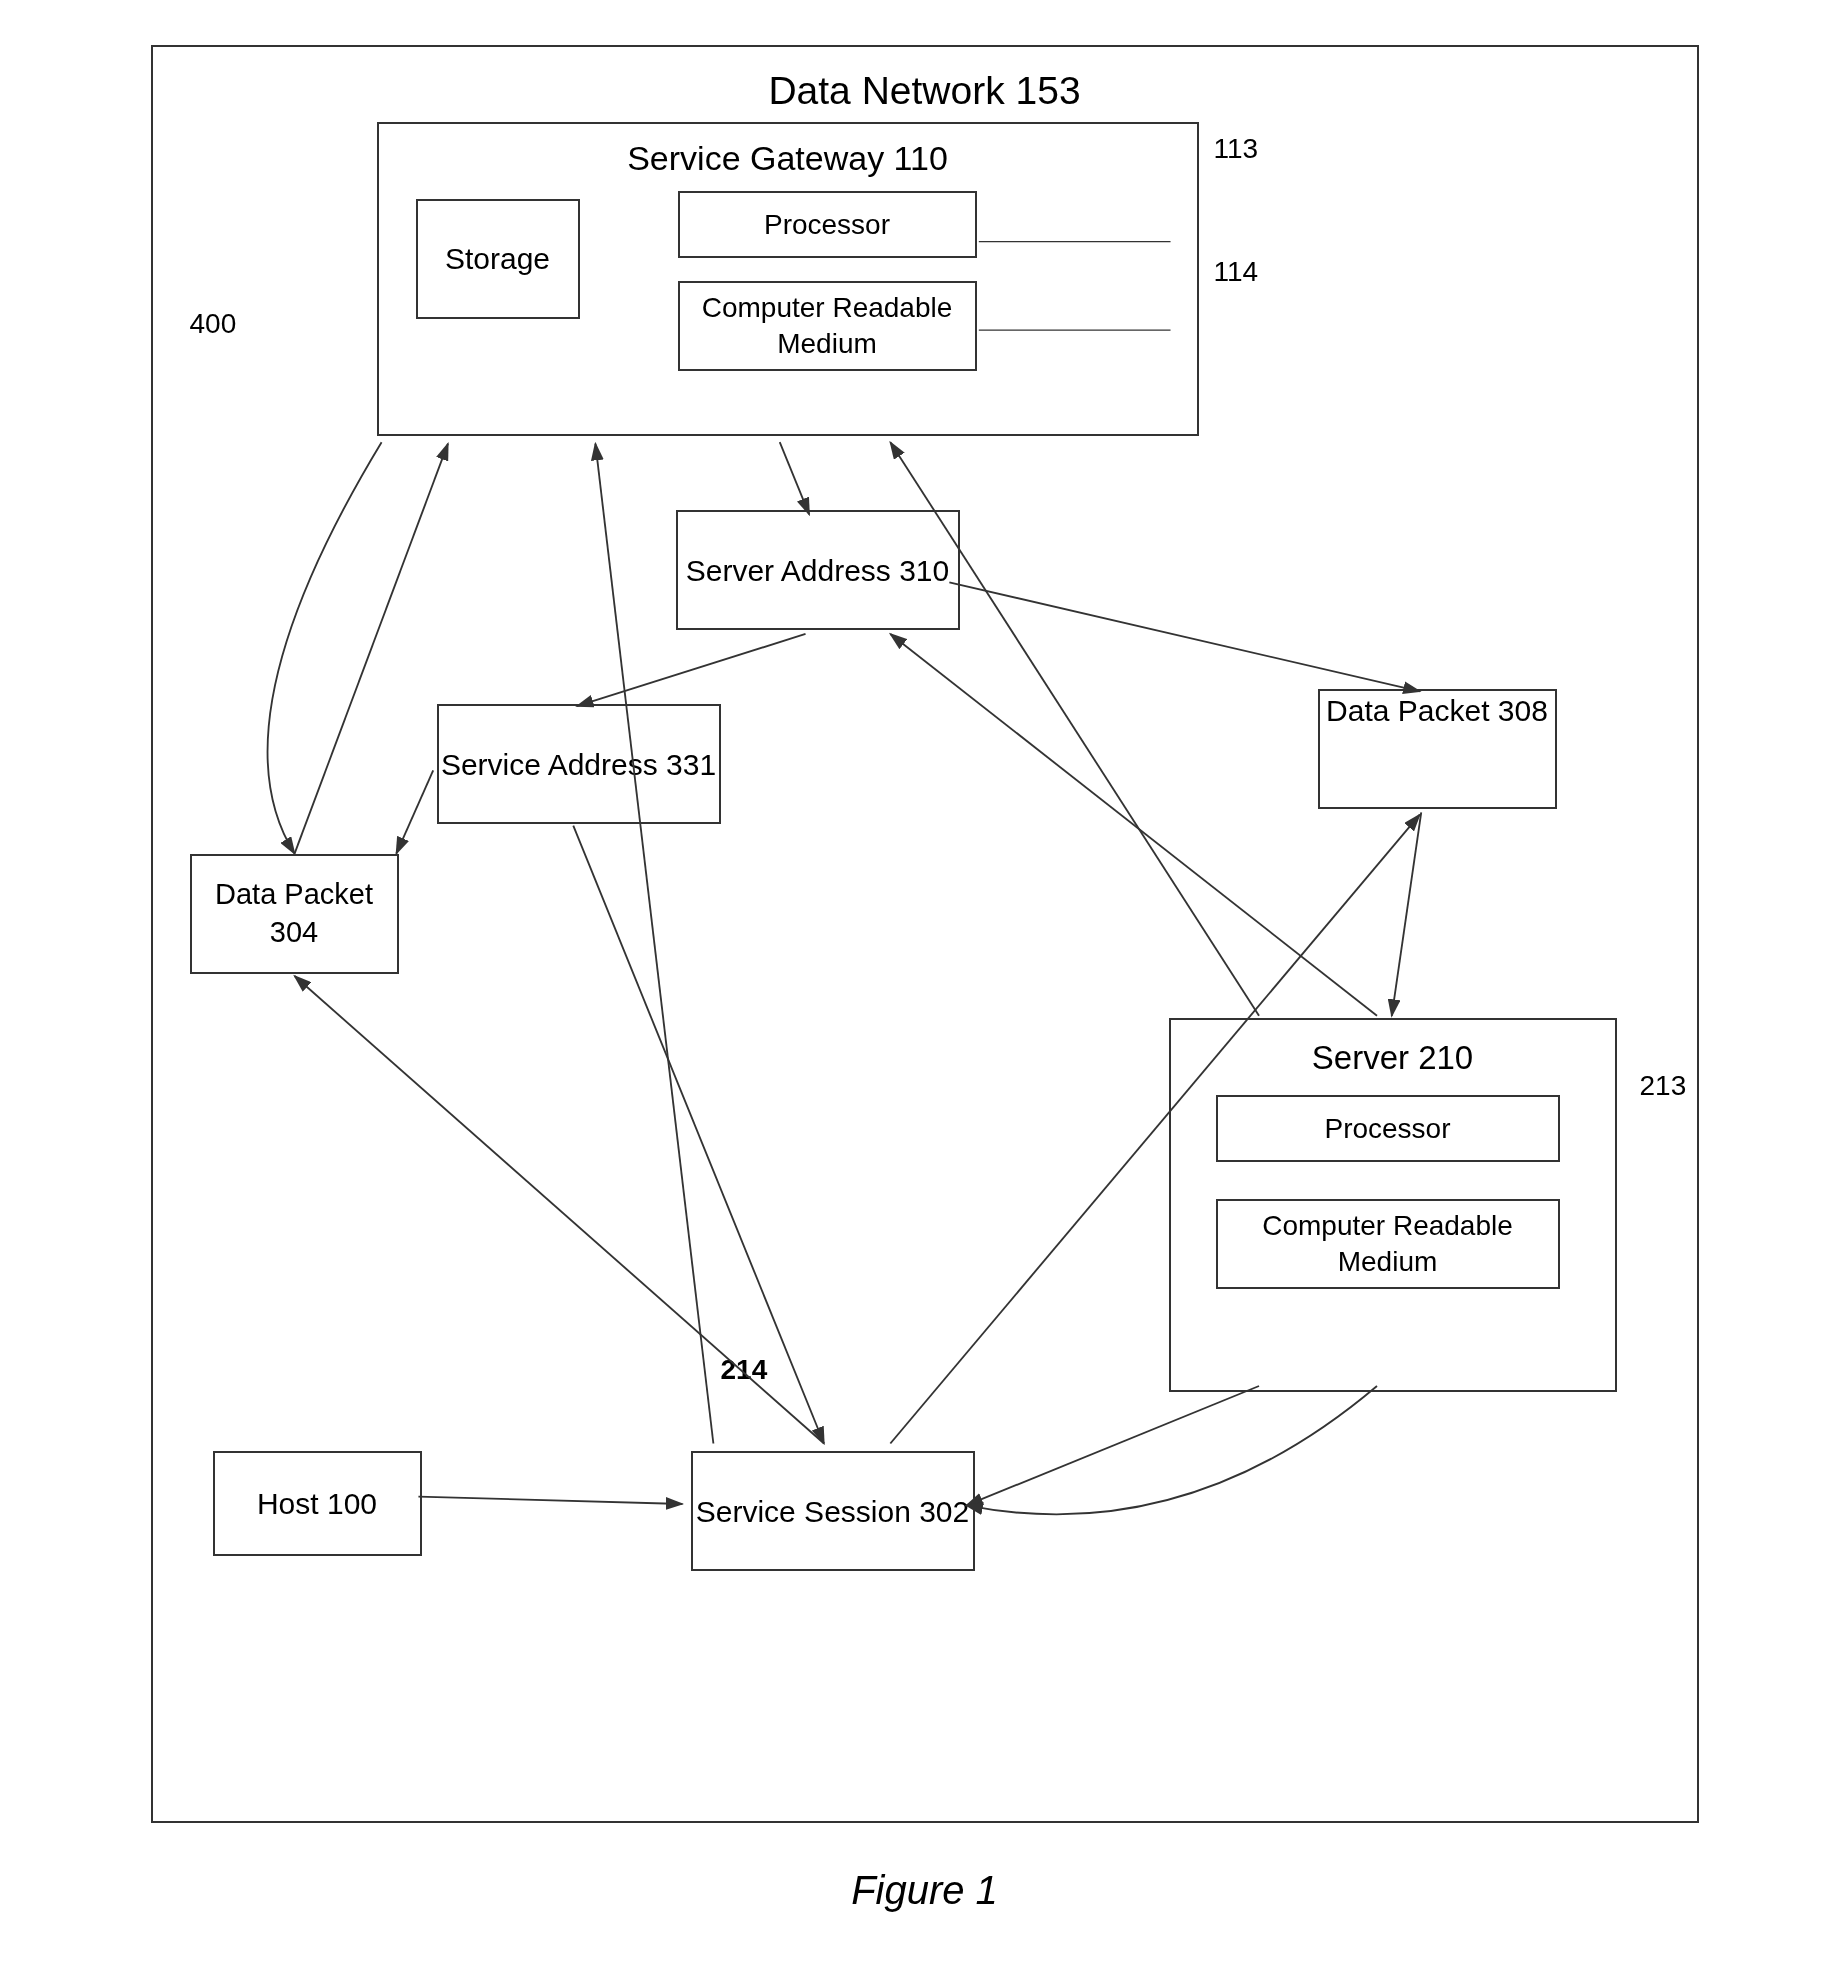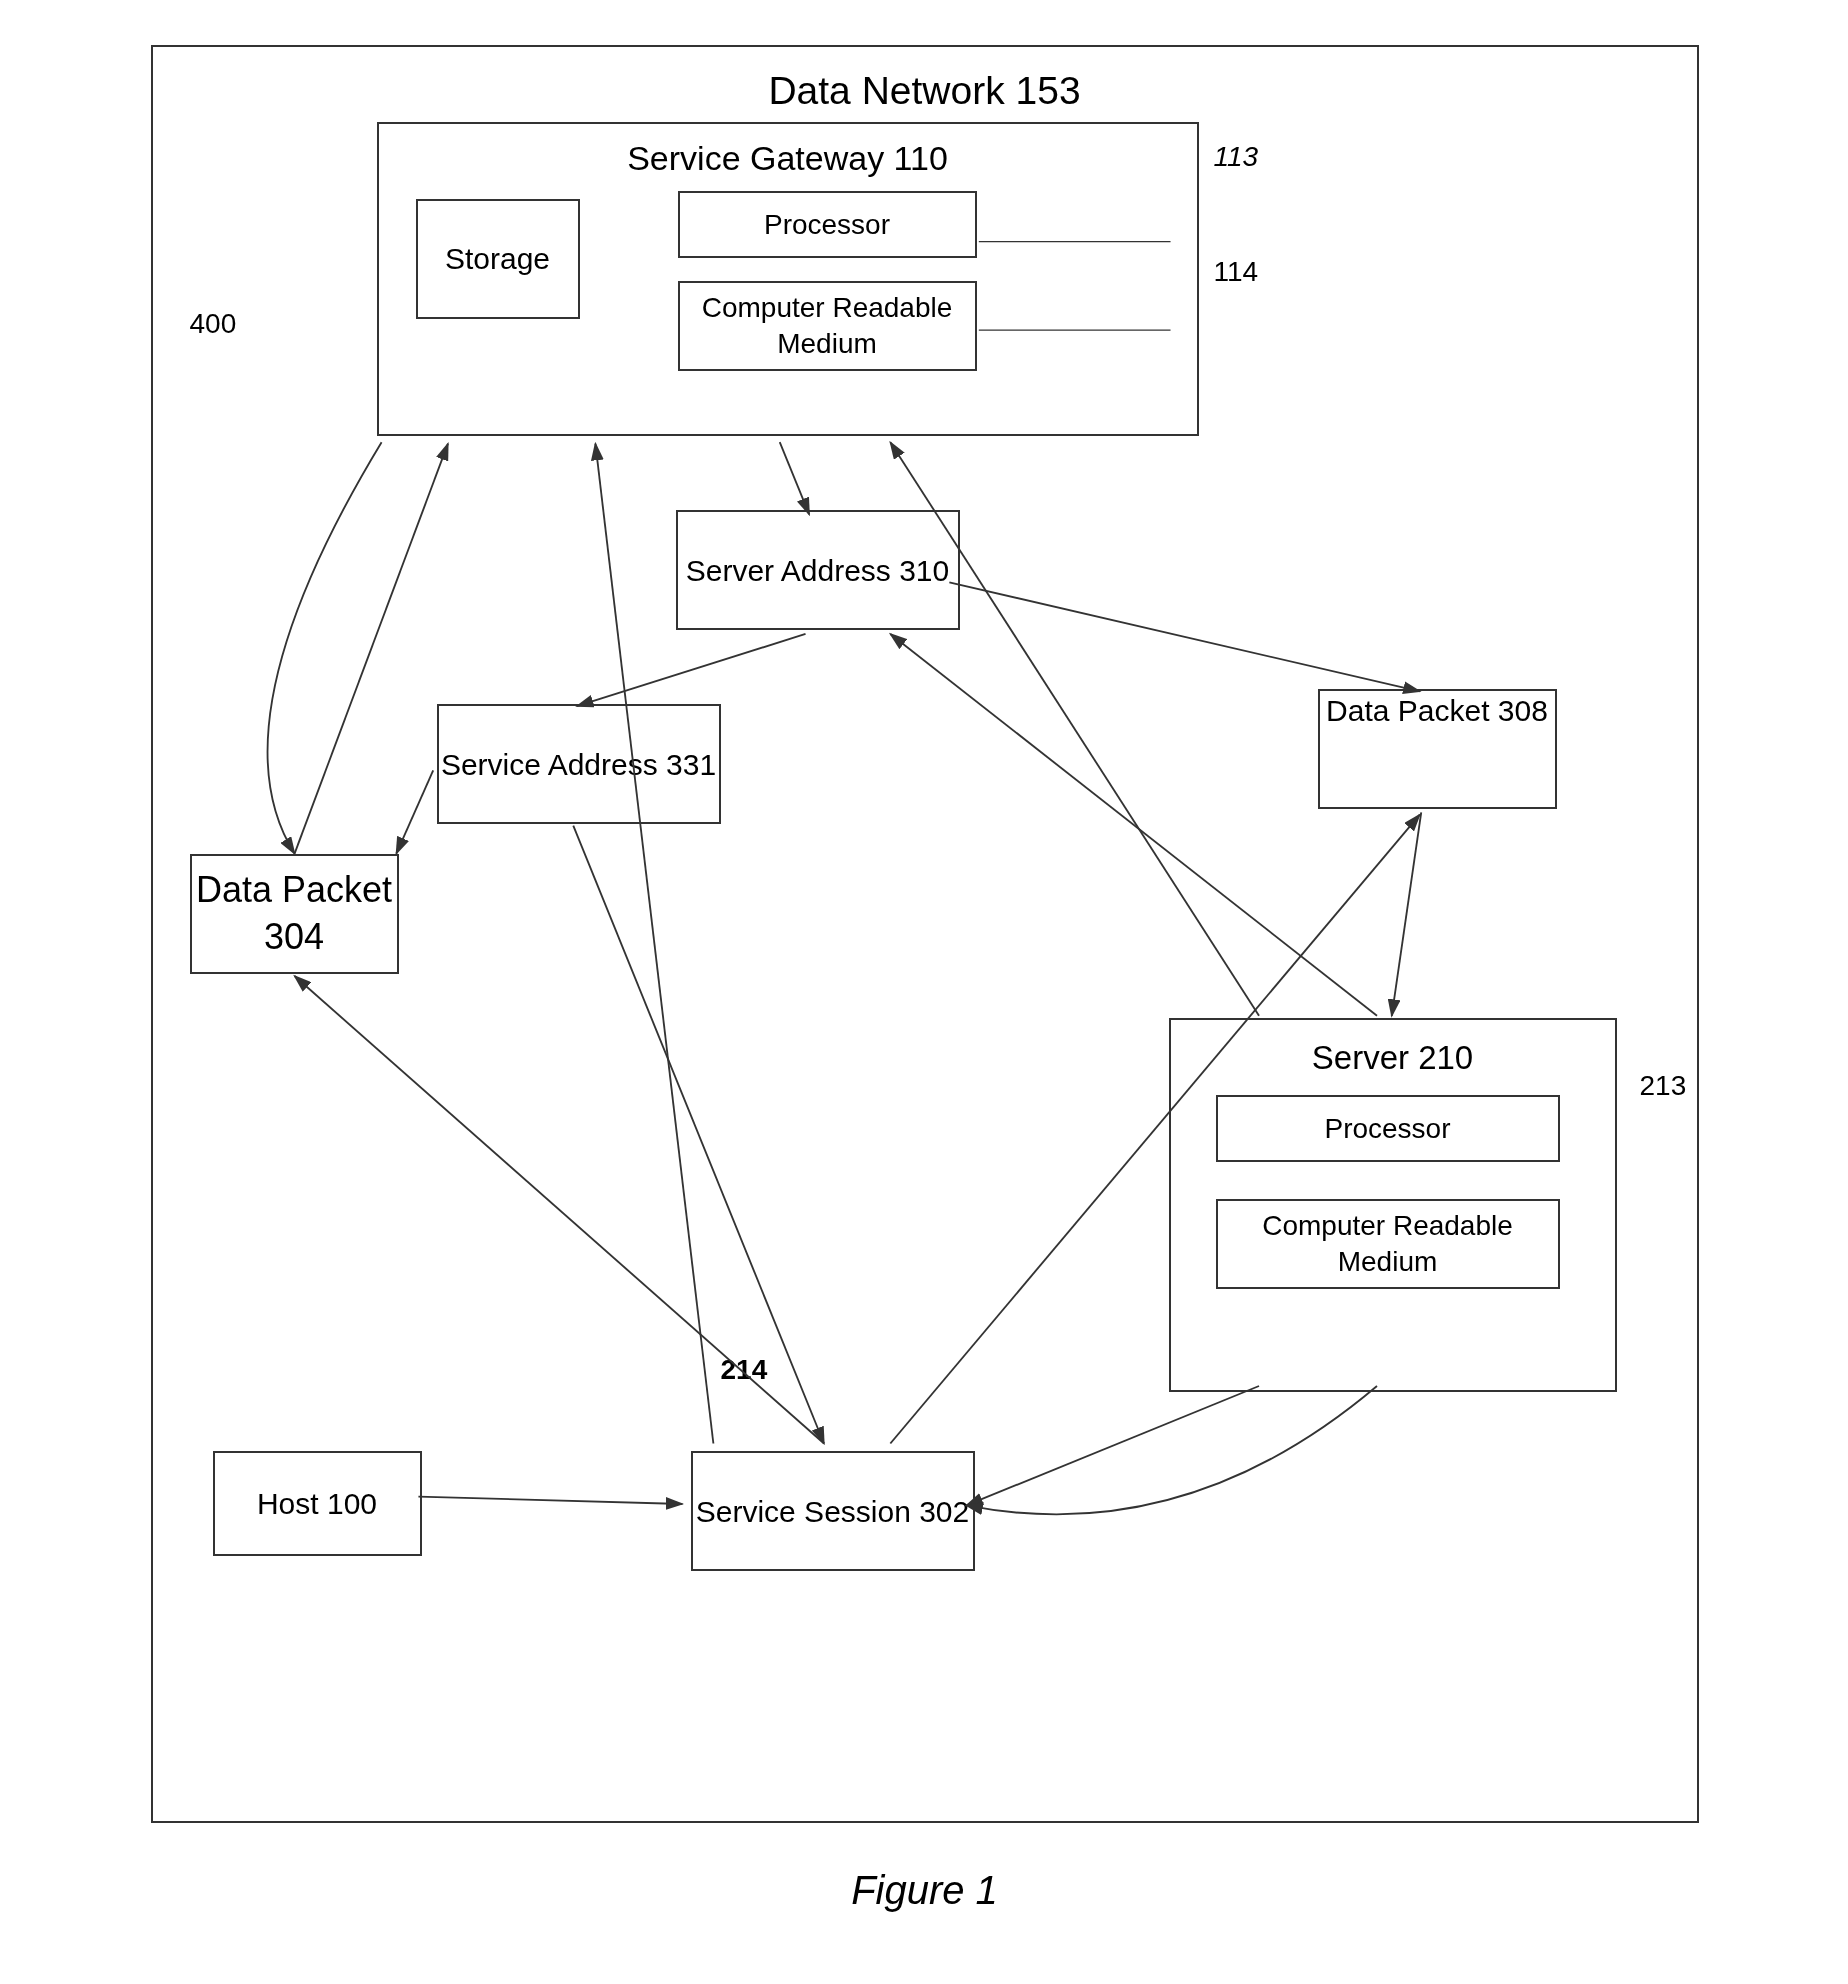--- a/index.html
+++ b/index.html
@@ -88,24 +88,23 @@
       align-items: center;
       justify-content: center;
       font-size: 28px;
       text-align: center;
       line-height: 1.3;
     }
 
     
     .ref-113 {
       position: absolute;
-      top: 94px;
+      top: 86px;
       left: 1061px;
       font-size: 28px;
-      font-style: italic;
     }
     .ref-114 {
       position: absolute;
       top: 209px;
       left: 1061px;
       font-size: 28px;
     }
     .ref-400 {
       position: absolute;
       top: 261px;
@@ -164,21 +163,21 @@
     .data-packet-304-box {
       position: absolute;
       top: 807px;
       left: 37px;
       width: 209px;
       height: 120px;
       border: 2.2px solid #333;
       display: flex;
       align-items: center;
       justify-content: center;
-      font-size: 36px;
+      font-size: 29px;
       text-align: center;
       line-height: 1.3;
     }
 
     
     .server-210-box {
       position: absolute;
       top: 971px;
       left: 1016px;
       width: 448px;

